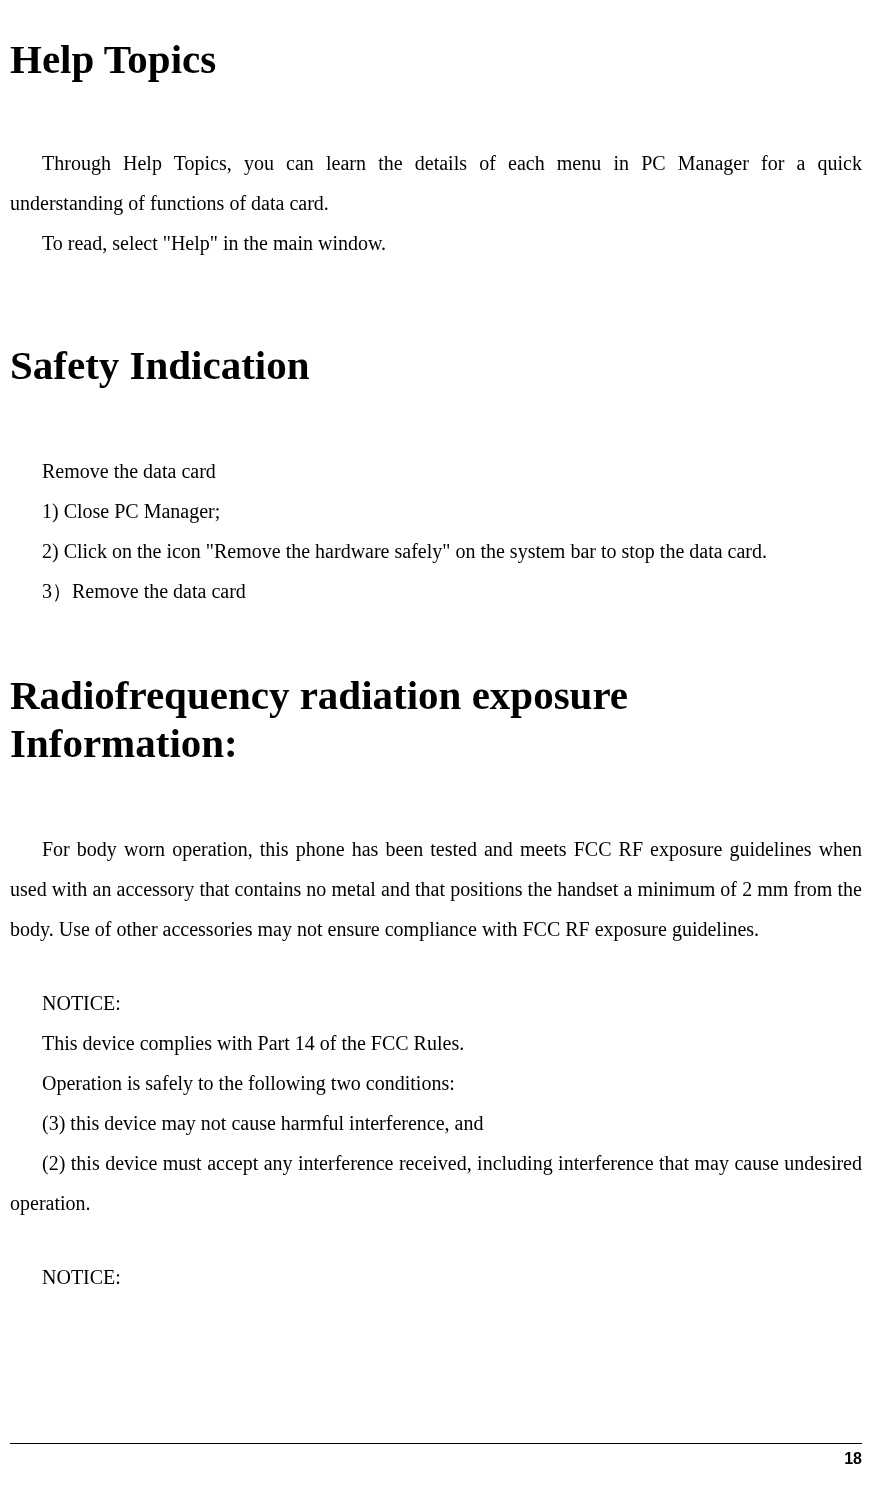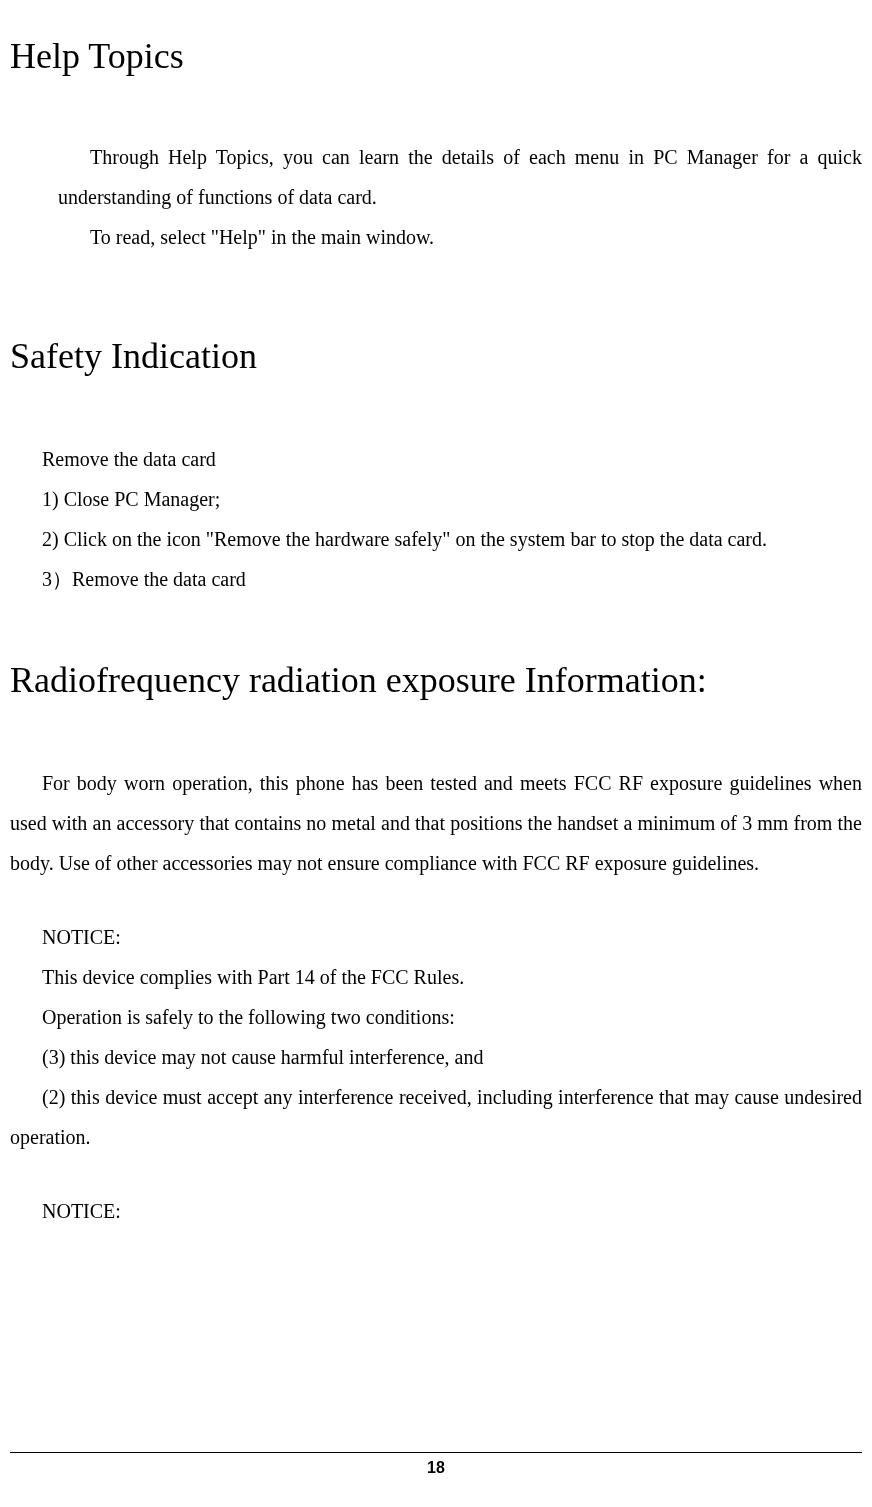--- a/index.html
+++ b/index.html
@@ -13,22 +13,22 @@
       background: #ffffff;
       font-family: 'Times New Roman', Times, serif;
       color: #000000;
       padding: 35px 10px 0 10px;
       position: relative;
     }
     .content {
       padding: 0 0px;
     }
     h1 {
-      font-size: 36px;
-      font-weight: normal;
+      font-size: 41px;
+      font-weight: bold;
       margin-bottom: 60px;
     }
     h1.mid-space {
       margin-top: 60px;
       margin-bottom: 62px;
     }
     .para {
       font-size: 20px;
       line-height: 2.0;
       text-align: justify;
@@ -41,31 +41,30 @@
       margin-bottom: 78px;
     }
     .small-gap {
       margin-bottom: 34px;
     }
     .footer {
       position: absolute;
       bottom: 22px;
       left: 0;
       right: 0;
-      text-align: center;
+      text-align: right;
       border-top: 1px solid #000;
-      margin: 8px 10px;
+      margin: 17px 10px;
       padding-top: 6px;
       font-size: 16px;
       font-weight: bold;
       font-family: Arial, sans-serif;
     }
     .after-heading-1 {
       margin-top: 36px;
-      margin-left: 48px;
     }
   </style>
 </head>
 <body>
 
 <div class="content">
   <h1>Help Topics</h1>
 
   <div class="after-heading-1">
     <p class="para indent">Through Help Topics, you can learn the details of each menu in PC Manager for a quick understanding of functions of data card.</p>
@@ -74,21 +73,21 @@
 
   <h1 class="mid-space">Safety Indication</h1>
 
   <p class="para indent">Remove the data card</p>
   <p class="para indent">1) Close PC Manager;</p>
   <p class="para indent">2) Click on the icon "Remove the hardware safely" on the system bar to stop the data card.</p>
   <p class="para indent small-gap">3）Remove the data card</p>
 
   <h1 class="mid-space">Radiofrequency radiation exposure Information:</h1>
 
-  <p class="para indent small-gap">For body worn operation, this phone has been tested and meets FCC RF exposure guidelines when used with an accessory that contains no metal and that positions the handset a minimum of 3 mm from the body. Use of other accessories may not ensure compliance with FCC RF exposure guidelines.</p>
+  <p class="para indent small-gap">For body worn operation, this phone has been tested and meets FCC RF exposure guidelines when used with an accessory that contains no metal and that positions the handset a minimum of 2 mm from the body. Use of other accessories may not ensure compliance with FCC RF exposure guidelines.</p>
 
   <p class="para indent">NOTICE:</p>
   <p class="para indent">This device complies with Part 14 of the FCC Rules.</p>
   <p class="para indent">Operation is safely to the following two conditions:</p>
   <p class="para indent">(3)    this device may not cause harmful interference, and</p>
   <p class="para indent small-gap">(2)    this device must accept any interference received, including interference that may cause undesired operation.</p>
 
   <p class="para indent">NOTICE:</p>
 </div>
 

